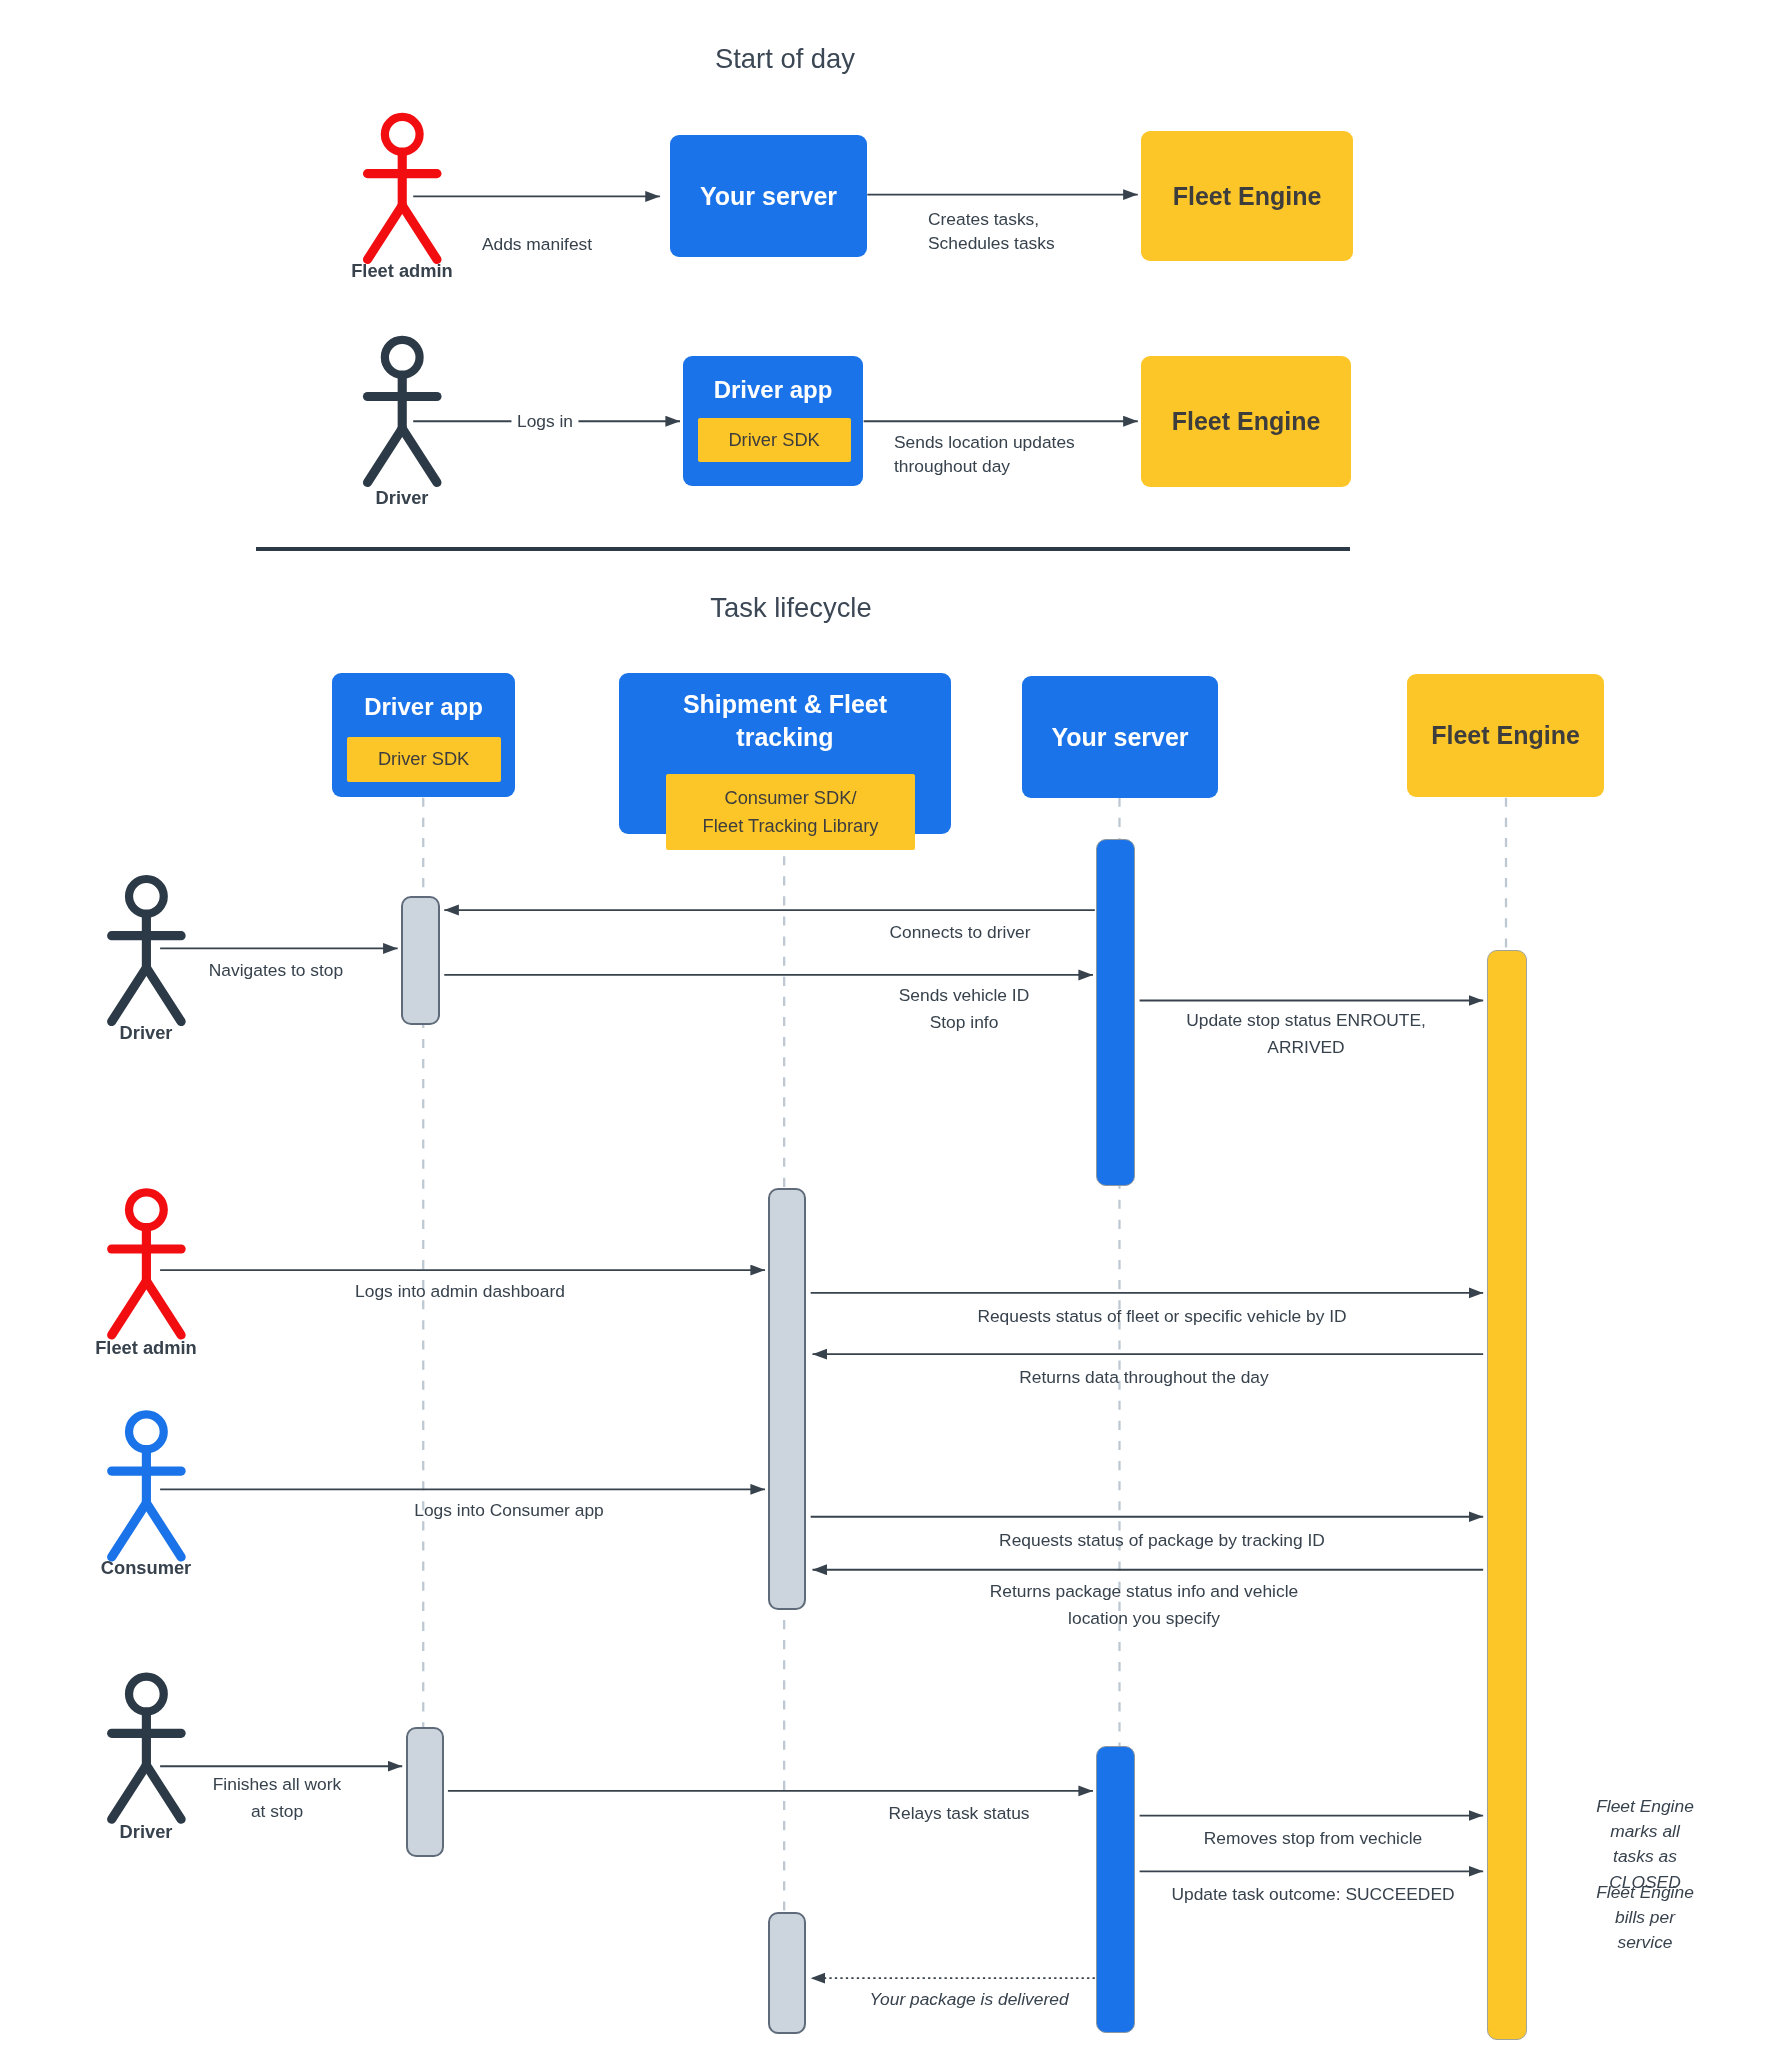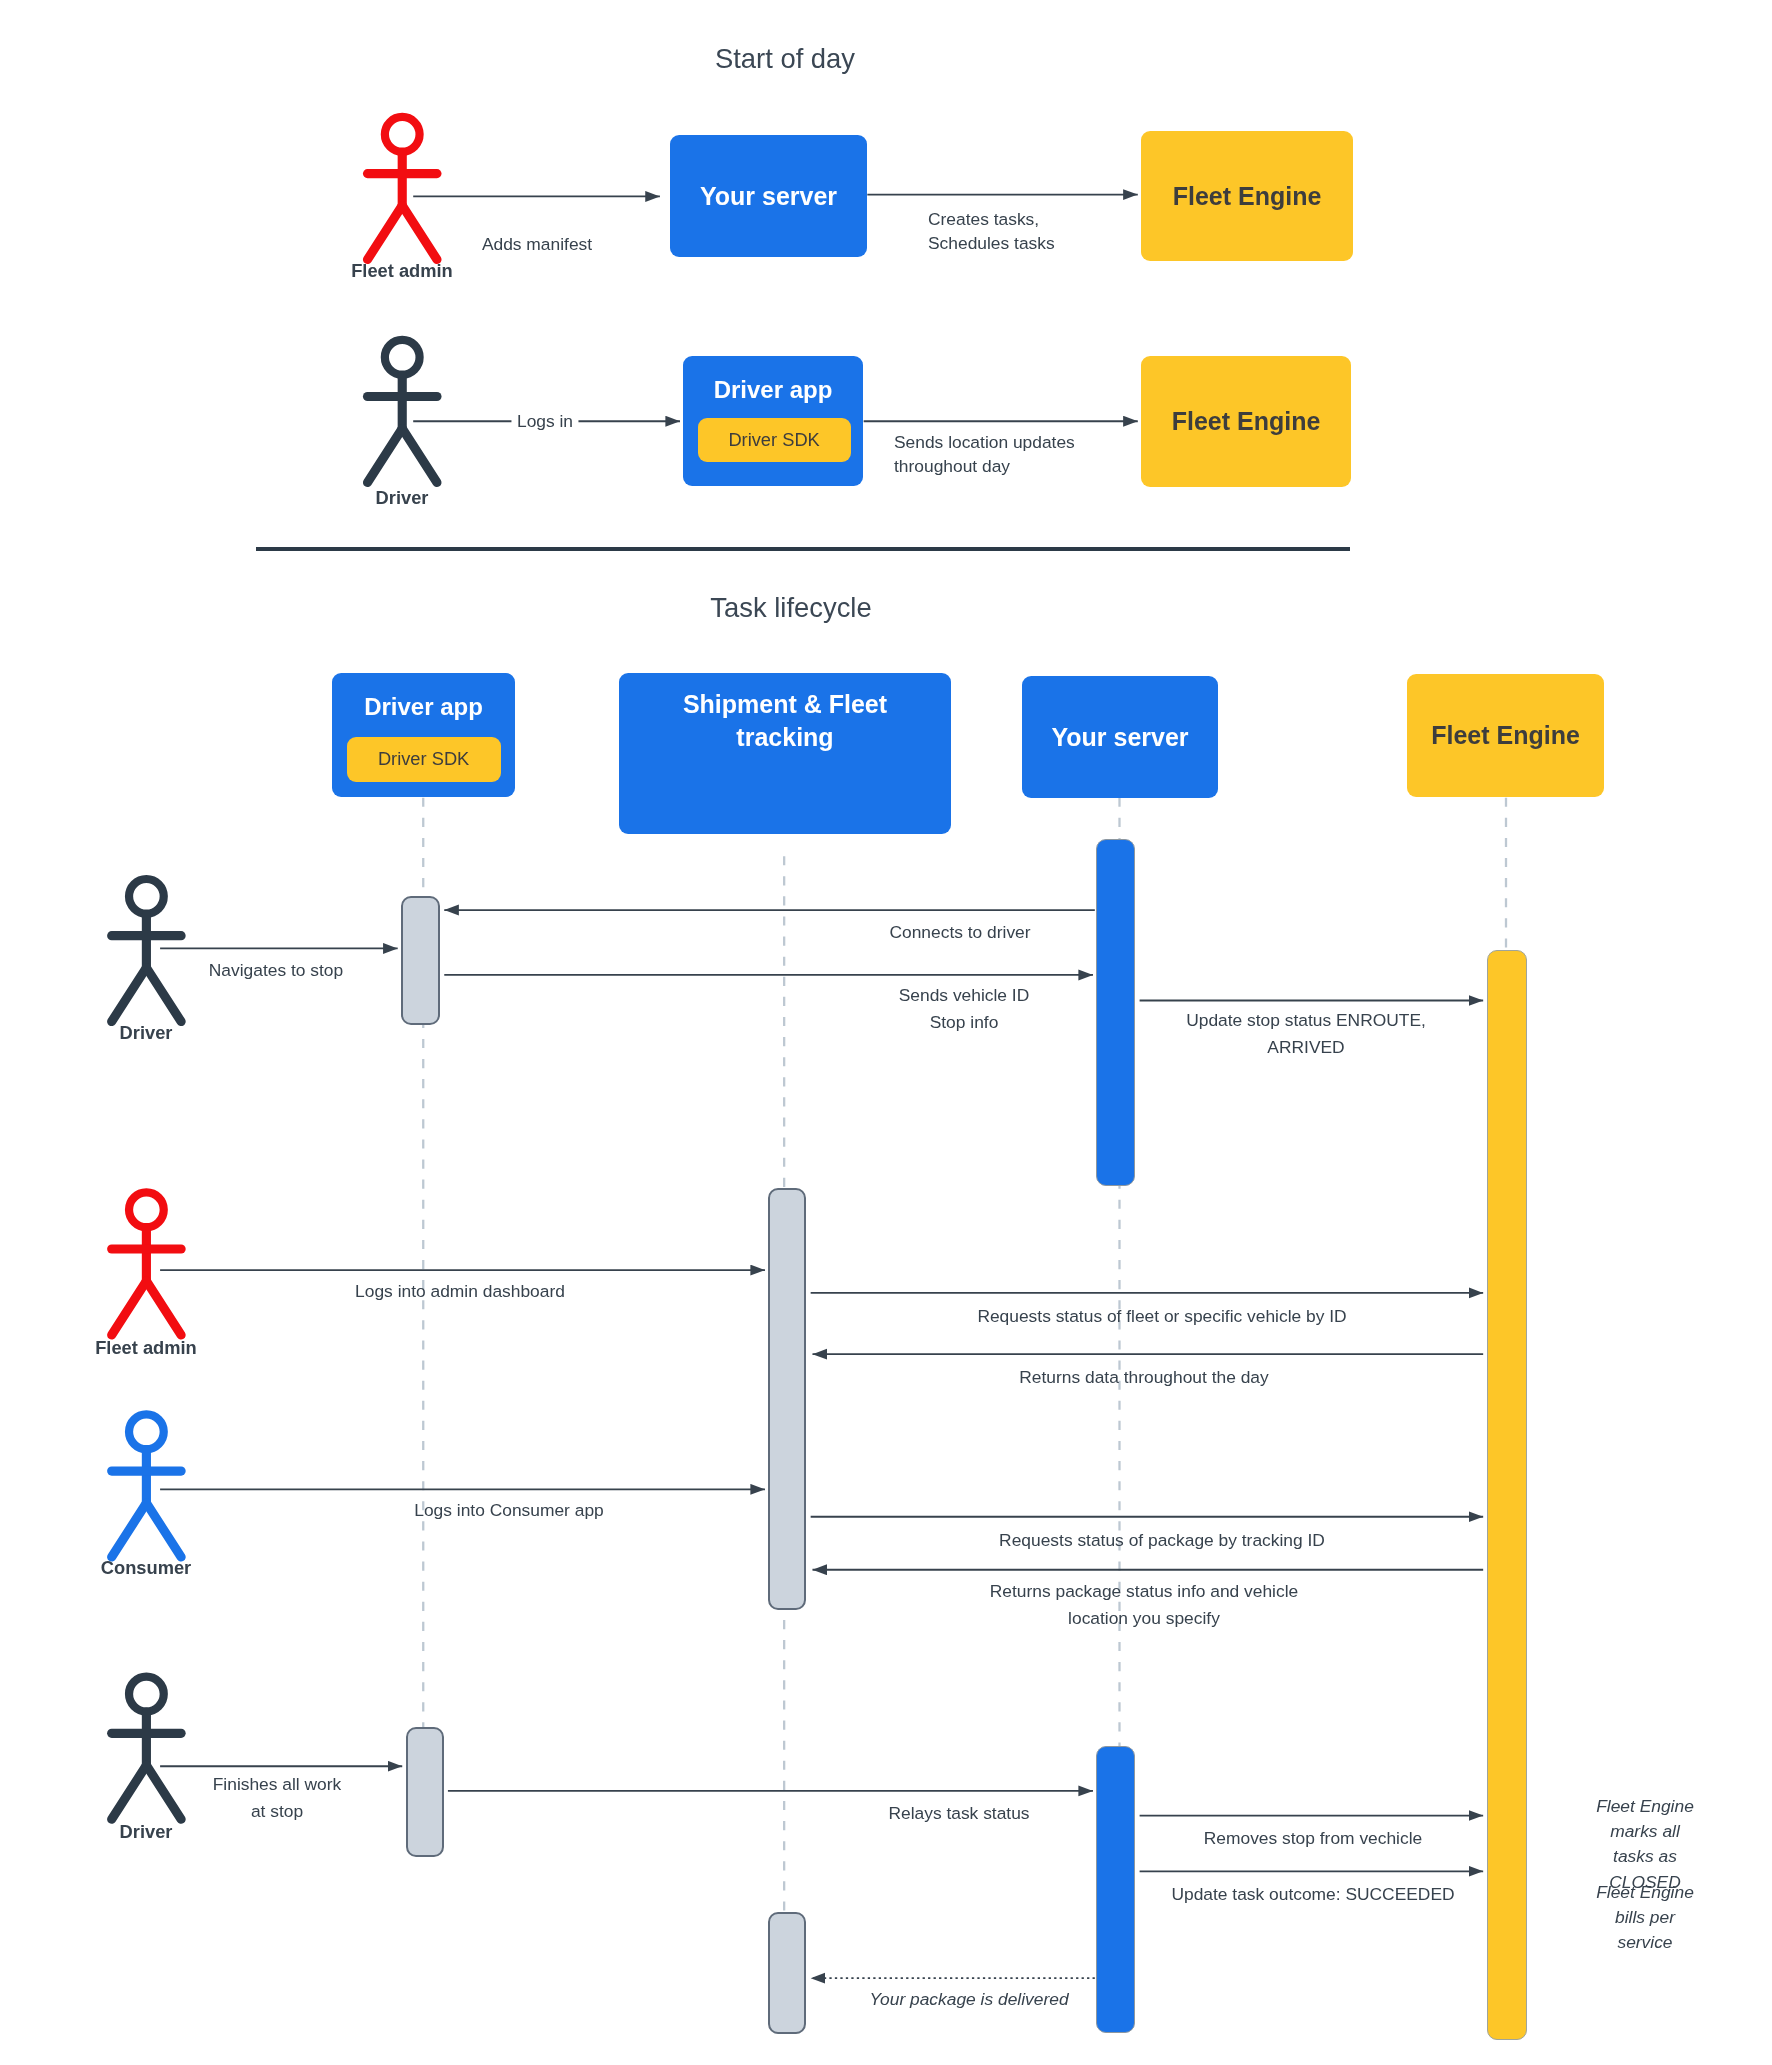--- a/index.html
+++ b/index.html
@@ -8,21 +8,21 @@
   svg.layer{position:absolute;left:0;top:0;pointer-events:none;}
   #lifelines{z-index:1;}
   #arrows{z-index:3;}
   .title{position:absolute;transform:translate(-50%,-50%);font-size:27.4px;color:#3b4754;z-index:4;}
   .bigbox{position:absolute;border-radius:9.1px;z-index:2;box-sizing:border-box;}
   .bigbox.blue{background:#1a73e8;color:#fff;}
   .bigbox.yellow{background:#fdc628;color:#3d3d3d;}
   .bt{font-weight:bold;font-size:25px;text-align:center;white-space:pre-line;line-height:1.32;}
   .vcenter{display:flex;align-items:center;justify-content:center;}
   .tpad{padding-top:18.3px;display:flex;justify-content:center;}
-  .sdk{position:absolute;background:#fdc628;border-radius:9px;color:#3d3d3d;font-size:18.3px;
+  .sdk{position:absolute;background:#fdc628;border-radius:2px;color:#3d3d3d;font-size:18.3px;
        display:flex;align-items:center;justify-content:center;text-align:center;
        white-space:pre-line;line-height:1.55;}
   .bar{position:absolute;z-index:2;border-radius:10px;box-sizing:border-box;}
   .bar.gray{background:#ccd4dd;border:2.7px solid #5f6b7a;}
   .bar.blue{background:#1a73e8;border:1.8px solid #8d979f;}
   .bar.yellow{background:#fdc628;border:1.8px solid #9fa49b;}
   .msg{position:absolute;transform:translate(-50%,-50%);font-size:17.4px;color:#37424d;
        white-space:pre-line;text-align:center;line-height:1.55;z-index:4;}
   .msg.onl{background:#fff;padding:0 5.5px;}
   .msg.ital{font-style:italic;}
@@ -83,20 +83,22 @@
     <div class="tpad">
         <div class="bt" style="font-size:24px;">Driver app</div>
       </div>
     <div class="sdk" style="left:14.6px;top:64px;width:154px;height:45px;">Driver SDK</div>
   </div>
   <div class="bigbox blue" style="left:619px;top:673px;width:332px;height:161px;">
     <div class="tpad" style="padding-top:14.6px;">
         <div class="bt">Shipment &amp; Fleet
 tracking</div>
       </div>
+    <div class="sdk" style="left:47px;top:101px;width:249px;height:76px;">Consumer SDK/
+Fleet Tracking Library</div>
   </div>
   <div class="bigbox blue vcenter" style="left:1022px;top:676px;width:196px;height:122px;">
     <div class="bt">Your server</div>
   </div>
   <div class="bigbox yellow vcenter" style="left:1407px;top:674px;width:197px;height:123px;">
     <div class="bt">Fleet Engine</div>
   </div>
 
   <div class="bar blue" style="left:1096px;top:839px;width:39px;height:347px;"></div>
   <div class="bar gray" style="left:401px;top:896px;width:39px;height:129px;"></div>

